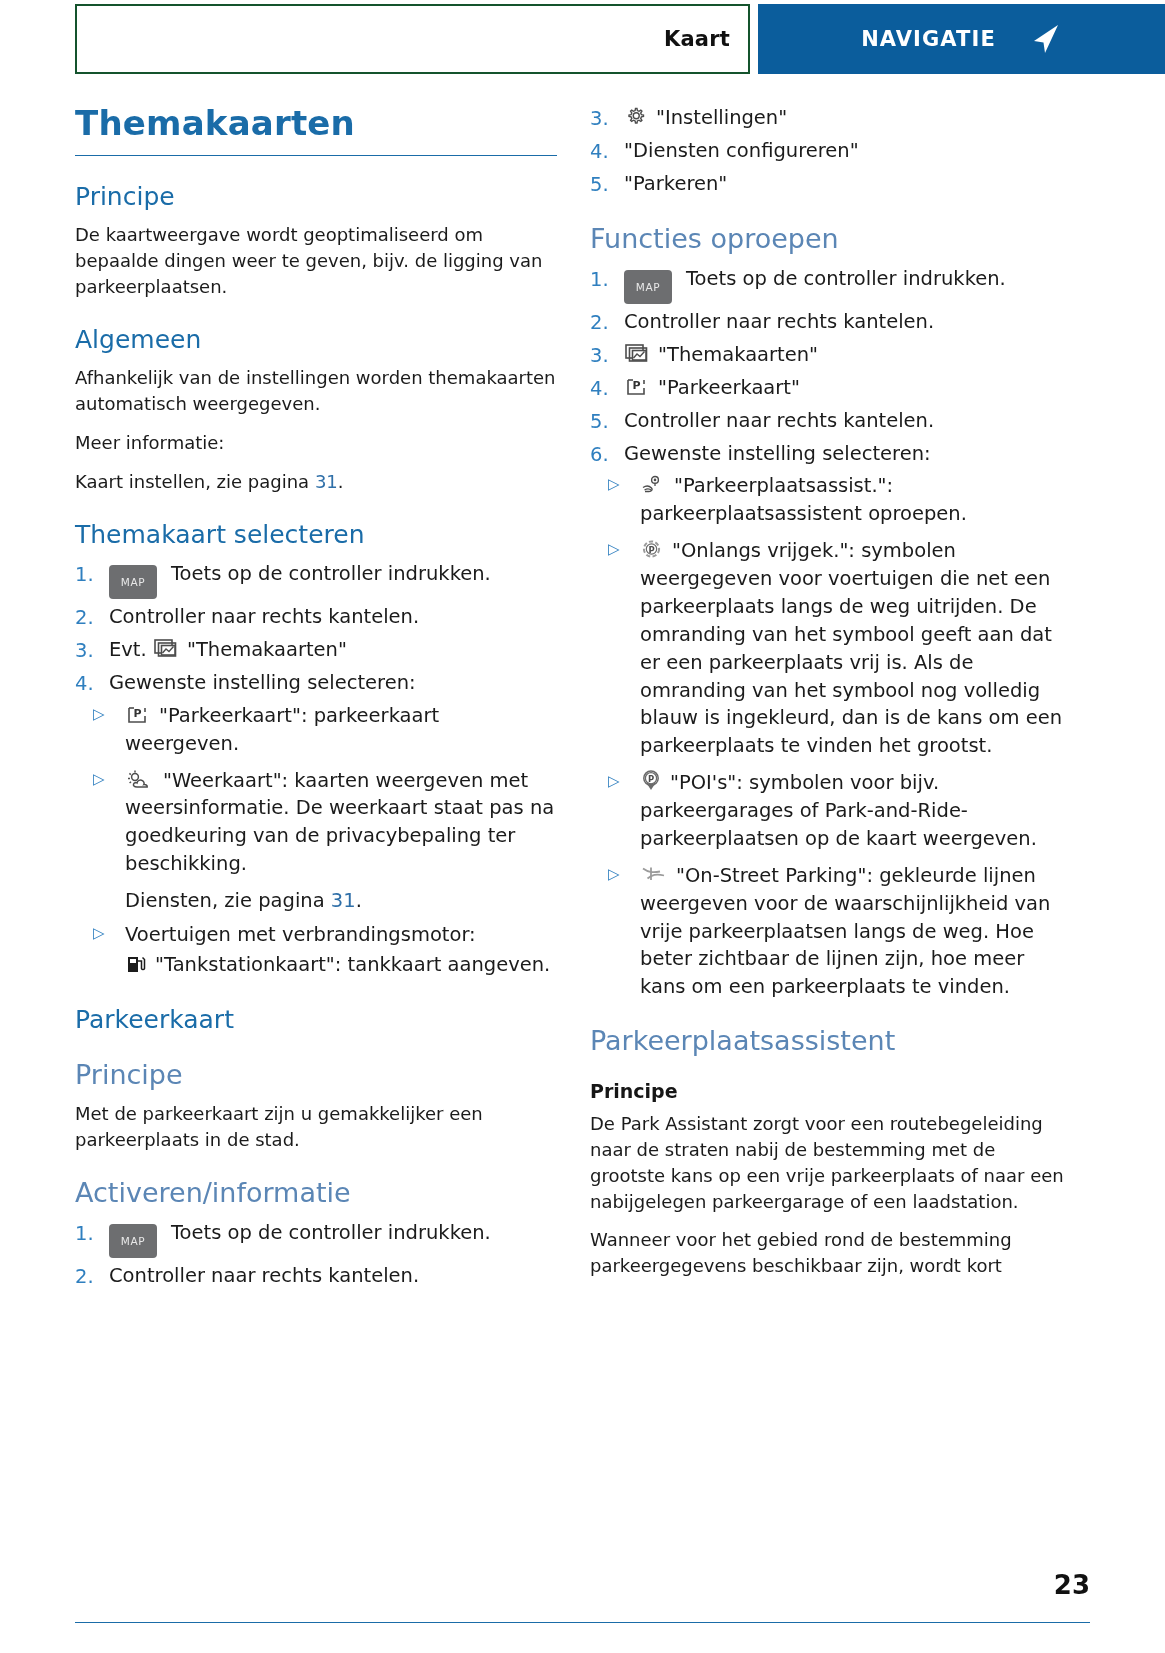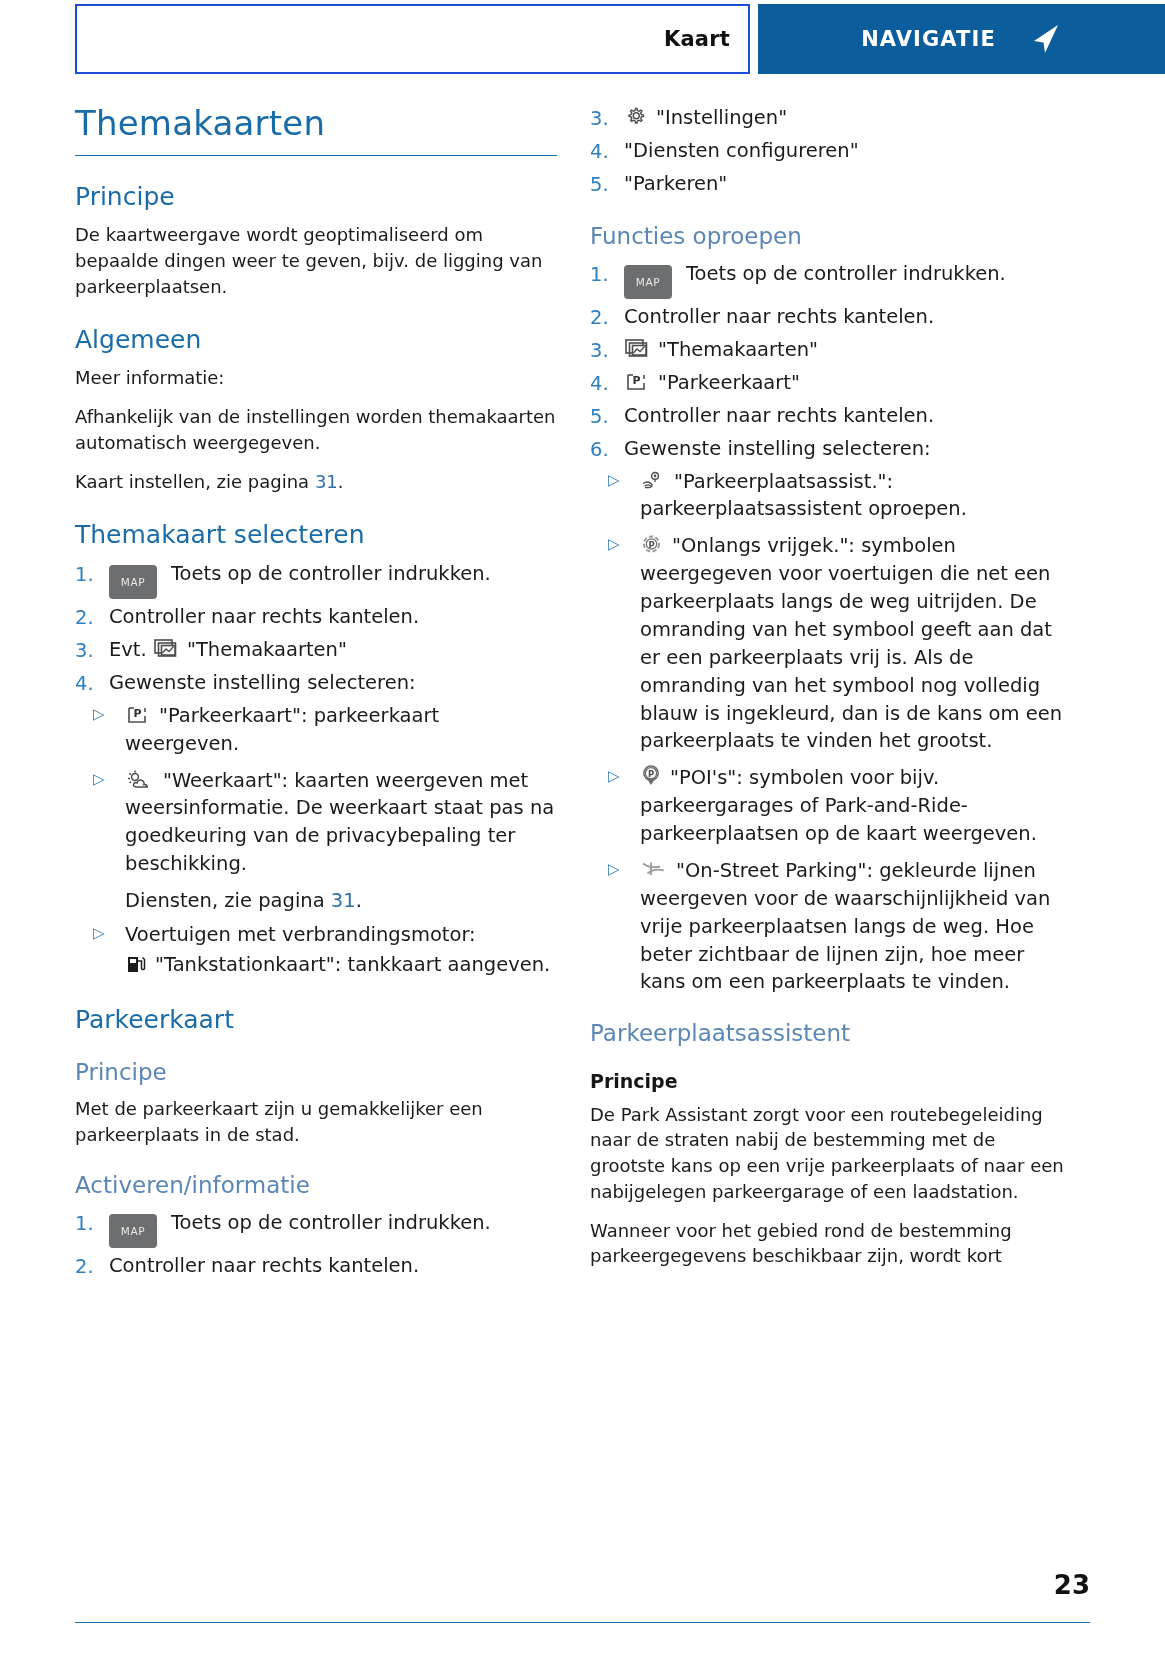--- a/index.html
+++ b/index.html
@@ -10,21 +10,21 @@
     font-family: "DejaVu Sans", "Liberation Sans", sans-serif;
     color: #1b1b1b;
     position: relative;
     overflow: hidden;
   }
 
   
   .header { position: absolute; left: 0; top: 0; width: 1165px; height: 76px; }
   .header-label-box {
     position: absolute; left: 75px; top: 4px; width: 675px; height: 70px;
-    border: 2px solid #1d4ed8; background: #fff;
+    border: 2px solid #14532d; background: #fff;
     display: flex; align-items: center; justify-content: flex-end;
     padding-right: 18px;
   }
   .header-label-box .lbl {
     font-size: 21px; font-weight: bold; color: #111; letter-spacing: .2px;
   }
   .header-nav {
     position: absolute; left: 758px; top: 4px; width: 407px; height: 70px;
     background: #0b5d9c;
     display: flex; align-items: center; justify-content: center; gap: 32px; text-align: center;
@@ -37,33 +37,33 @@
   
   .page { position: absolute; left: 0; top: 76px; width: 1165px; height: 1500px; }
   .col {
     position: absolute; top: 0; width: 482px;
   }
   .col-left  { left: 75px; }
   .col-right { left: 590px; }
 
   
   h1.chapter {
-    font-size: 34px; font-weight: normal; color: #1a6ca8;
+    font-size: 34px; font-weight: bold; color: #1a6ca8;
     margin: 28px 0 0 0; padding: 0 0 12px 0; line-height: 1.15;
     letter-spacing: .2px;
   }
   h1.chapter + .rule {
     border-bottom: 1.6px solid #1a6ca8; margin: 0 0 18px 0; width: 482px;
   }
   h2.sub {
     font-size: 25px; font-weight: normal; color: #1a6ca8;
     margin: 26px 0 10px 0; line-height: 1.2;
   }
   h3.sub3 {
-    font-size: 23px; font-weight: normal; color: #5b86b5;
+    font-size: 27px; font-weight: normal; color: #5b86b5;
     margin: 24px 0 10px 0; line-height: 1.2;
   }
   h4.sub4 {
     font-size: 19px; font-weight: bold; color: #161616;
     margin: 22px 0 9px 0; line-height: 1.2;
   }
   p.body {
     font-size: 18px; line-height: 1.43; margin: 0 0 13px 0;
     color: #1b1b1b;
   }
@@ -139,22 +139,22 @@
 
   <div class="col col-left">
 
     <h1 class="chapter">Themakaarten</h1>
     <div class="rule"></div>
 
     <h2 class="sub">Principe</h2>
     <p class="body">De kaartweergave wordt geoptimaliseerd om bepaalde dingen weer te geven, bijv. de ligging van parkeerplaatsen.</p>
 
     <h2 class="sub">Algemeen</h2>
+    <p class="body">Afhankelijk van de instellingen worden themakaarten automatisch weergegeven.</p>
     <p class="body">Meer informatie:</p>
-    <p class="body">Afhankelijk van de instellingen worden themakaarten automatisch weergegeven.</p>
     <p class="body"><span>Kaart instellen, zie pagina </span><span class="pg">31</span><span>.</span></p>
 
     <h2 class="sub">Themakaart selecteren</h2>
     <ol class="steps">
       <li>
         <span class="num">1.</span>
         <span class="txt"><span class="map-key">MAP</span><span>Toets op de controller indrukken.</span></span>
       </li>
       <li>
         <span class="num">2.</span>

